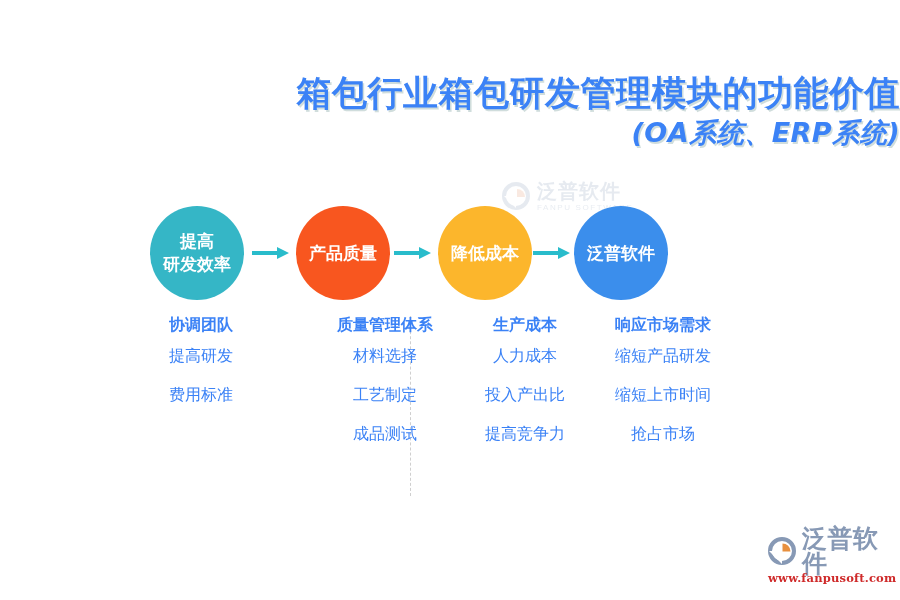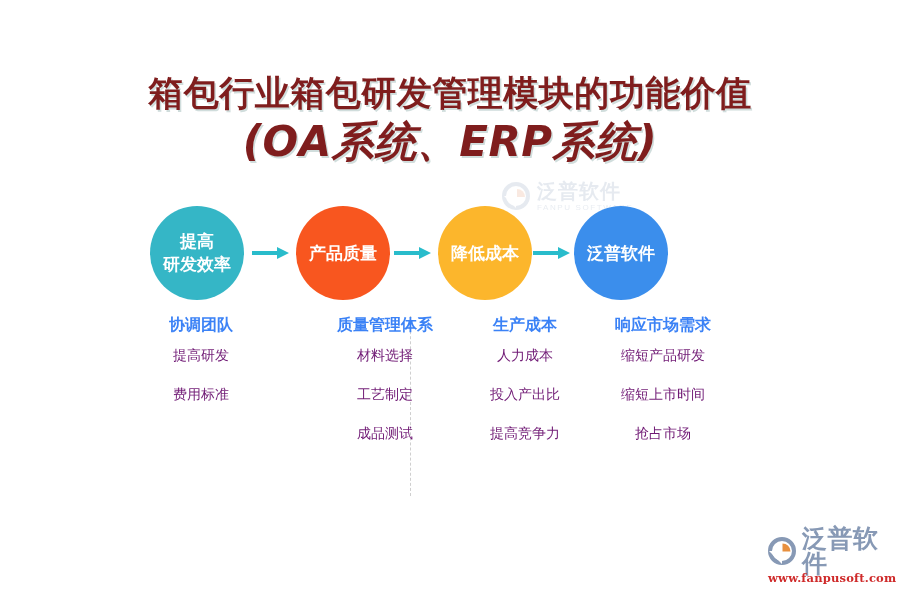--- a/index.html
+++ b/index.html
@@ -38,21 +38,21 @@
     text-shadow: 1.5px 1.5px 0 rgba(200, 215, 214, 0.85);
   }
   #title-line-1 {
     display: block;
     font-size: 35px;
     font-family: "DejaVu Serif", "Liberation Serif", serif;
     font-weight: bold;
   }
   #title-line-2 {
     display: block;
-    font-size: 42px;
+    font-size: 27px;
     margin-top: 4px;
     font-family: "DejaVu Sans", "Liberation Sans", sans-serif;
     font-weight: bold;
     font-style: italic;
   }
 
   
   #center-watermark {
     position: absolute;
     left: 500px;
@@ -155,22 +155,22 @@
   .col-head {
     font-size: 16px;
     font-weight: bold;
     color: #3b82f6;
     font-family: "DejaVu Serif", "Liberation Serif", serif;
     height: 22px;
     line-height: 22px;
     white-space: nowrap;
   }
   .col-item {
-    font-size: 14px;
-    color: #701a75;
+    font-size: 16px;
+    color: #3b82f6;
     font-family: Liberation Serif, serif;
     height: 39px;
     line-height: 39px;
     white-space: nowrap;
   }
   .col-item.empty {
     visibility: hidden;
   }
 
   #column-divider {
@@ -220,21 +220,21 @@
     margin-top: 3px;
     margin-left: 2px;
     font-family: "DejaVu Serif", "Liberation Serif", serif;
   }
 </style>
 </head>
 <body>
 
 <div id="stage">
 
-  <div id="title-block" style="color: #7f1d1d;">
+  <div id="title-block" style="color: #3b82f6; text-align: right;">
     <span id="title-line-1">箱包行业箱包研发管理模块的功能价值</span>
     <span id="title-line-2">(OA系统、ERP系统)</span>
   </div>
 
   <div id="center-watermark">
     <span class="wm-mark">
       <svg viewBox="0 0 32 32" width="32" height="32" aria-hidden="true">
         <path d="M16 2 A14 14 0 1 0 16 30 A14 14 0 0 0 16 2 Z M16 6 A10 10 0 1 1 16 26 A10 10 0 1 1 16 6 Z" fill="#8fa3bd"></path>
         <path d="M4 16 L16 16 L16 28 Z" fill="#ffffff"></path>
         <path d="M17 9 A8 8 0 0 1 25 17 L17 17 Z" fill="#e8a07a"></path>

